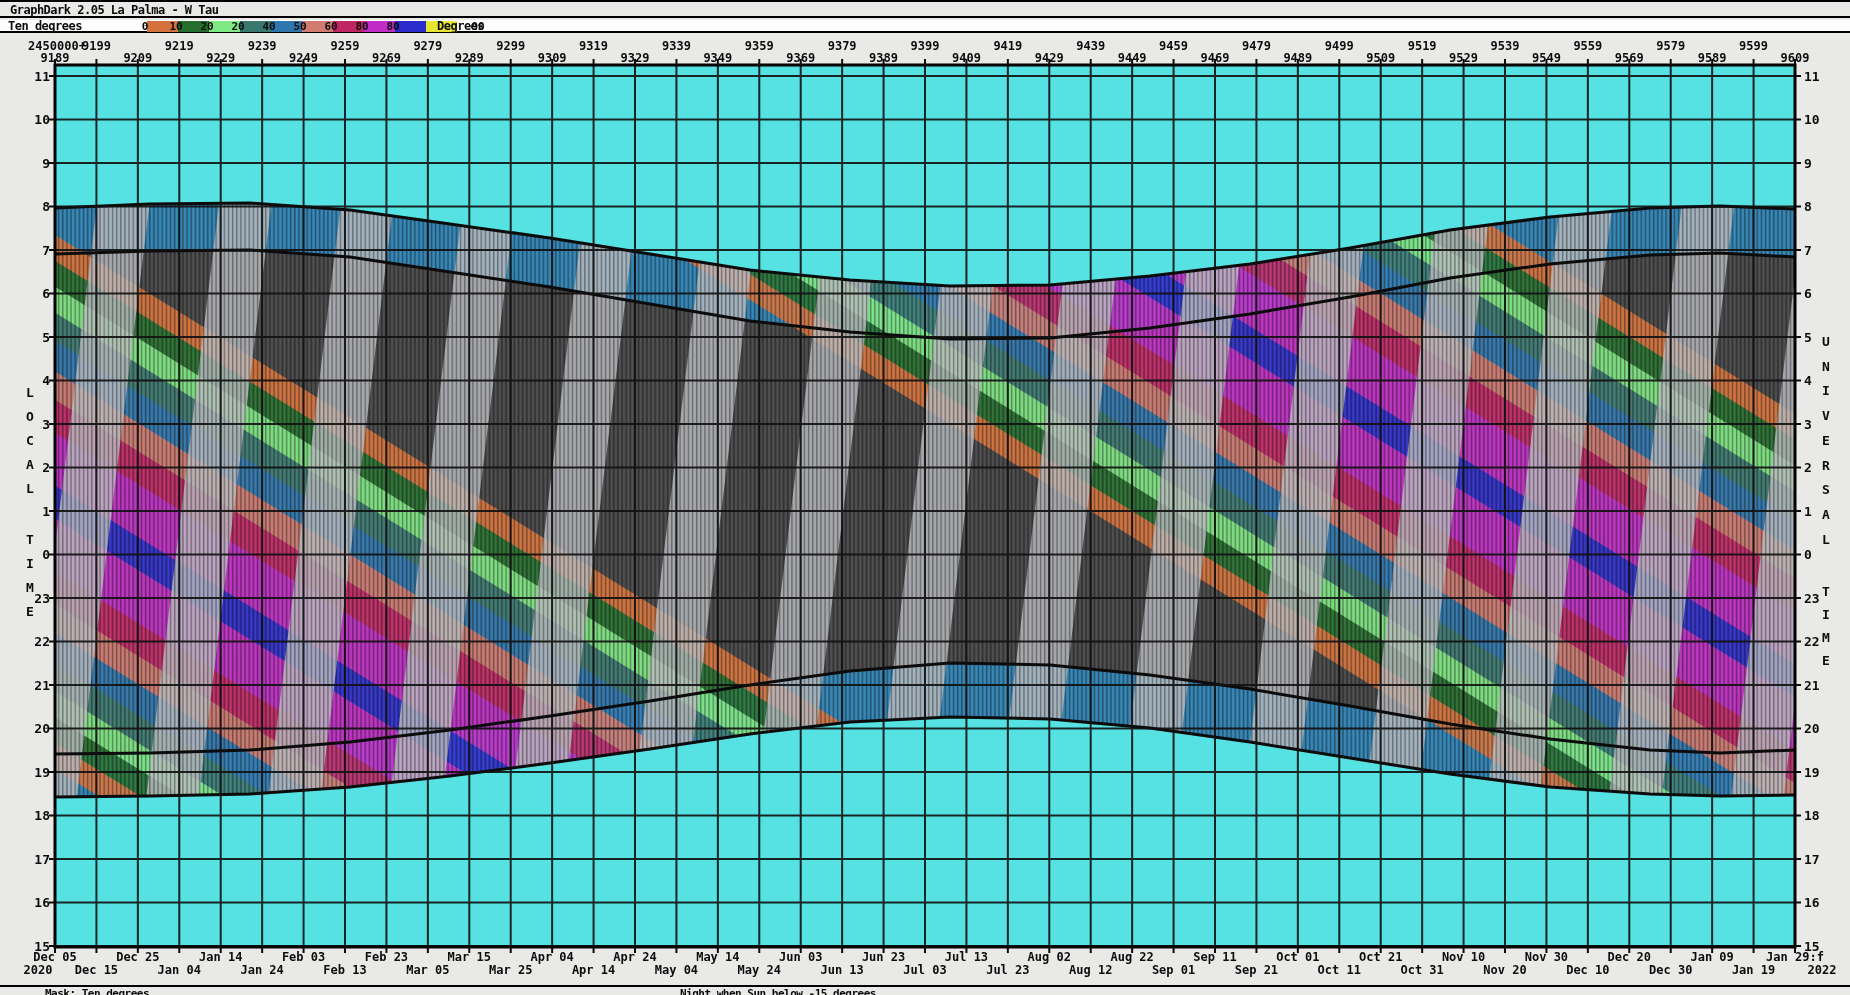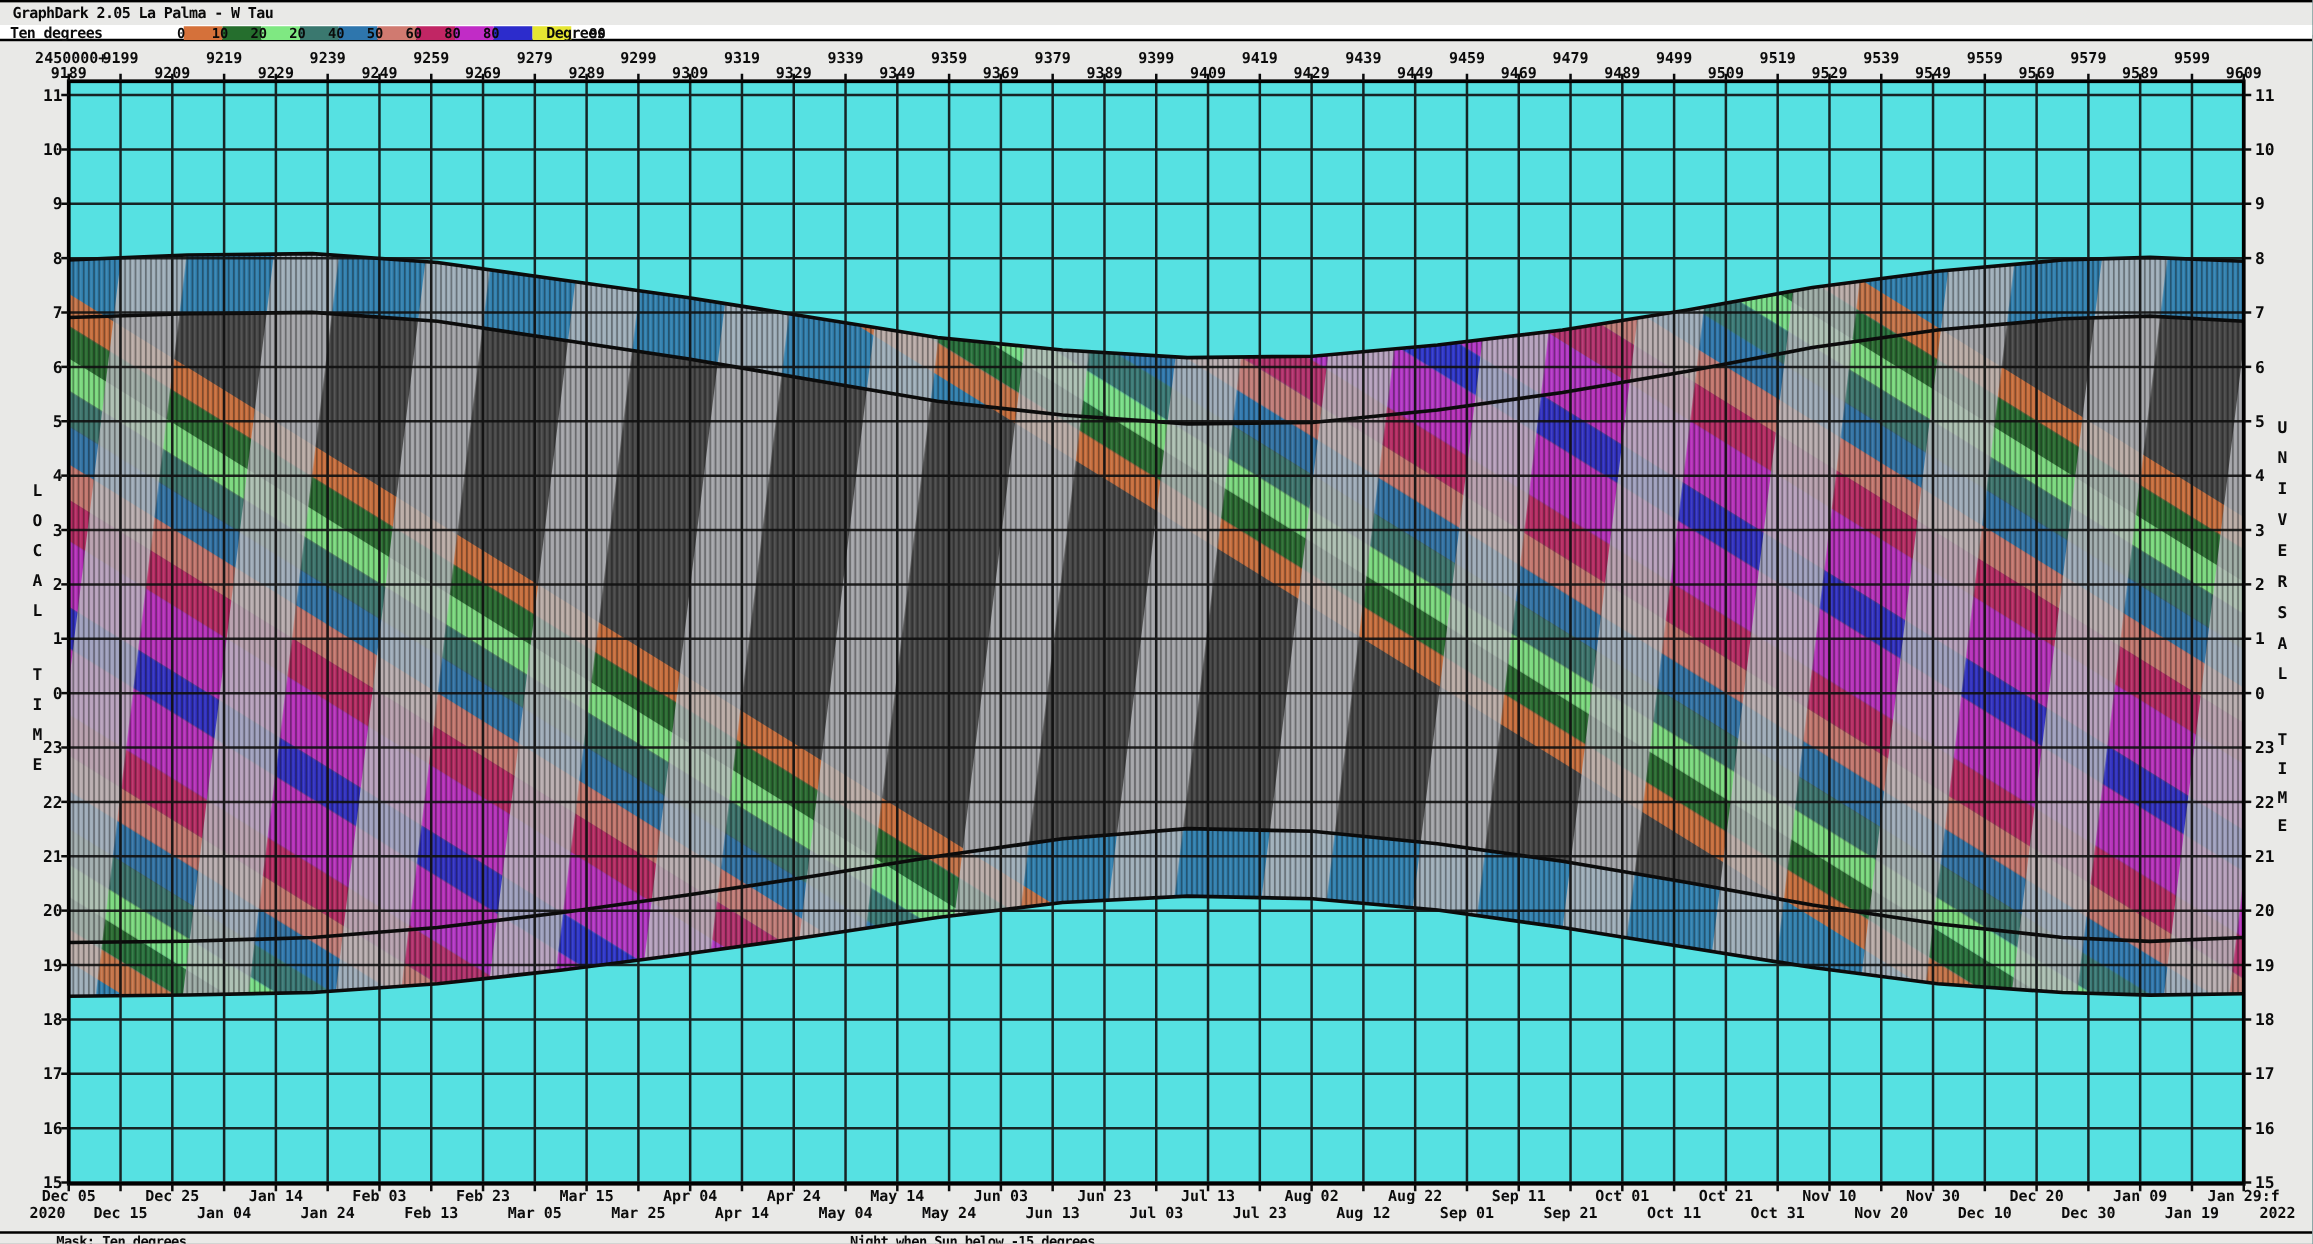--- a/index.html
+++ b/index.html
@@ -4,21 +4,21 @@
 <style>
   html,body{margin:0;padding:0;background:#777;}
   .window{
     position:relative;width:1850px;height:995px;overflow:hidden;
     background:#E9E9E7;border-top:2px solid #000;box-sizing:border-box;
     font-family:"DejaVu Sans Mono","Liberation Mono",monospace;font-weight:bold;color:#0a0a0a;
   }
   #chart-svg{position:absolute;left:0;top:0;width:1850px;height:995px;}
   svg text{font-family:"DejaVu Sans Mono","Liberation Mono",monospace;font-weight:bold;fill:#0c0c0c;}
   .titlebar{
-    position:absolute;left:0;top:0;width:100%;height:28px;line-height:16px;
+    position:absolute;left:0;top:0;width:100%;height:16px;line-height:16px;
     background:#E9E9E7;border-bottom:2px solid #000;font-size:12px;letter-spacing:-0.5px;
     padding-left:10px;box-sizing:border-box;z-index:5;
   }
   .legendbar{
     position:absolute;left:0;top:18px;width:100%;height:13px;line-height:13px;
     background:#ffffff;border-bottom:2px solid #000;font-size:12px;z-index:5;box-sizing:border-box;
   }
   .lg-label{position:absolute;left:8px;top:0;letter-spacing:-0.5px;}
   .lg-degrees{position:absolute;left:437px;top:0;letter-spacing:-0.5px;}
   .swatches{position:absolute;left:147px;top:1px;width:312px;height:11px;}

